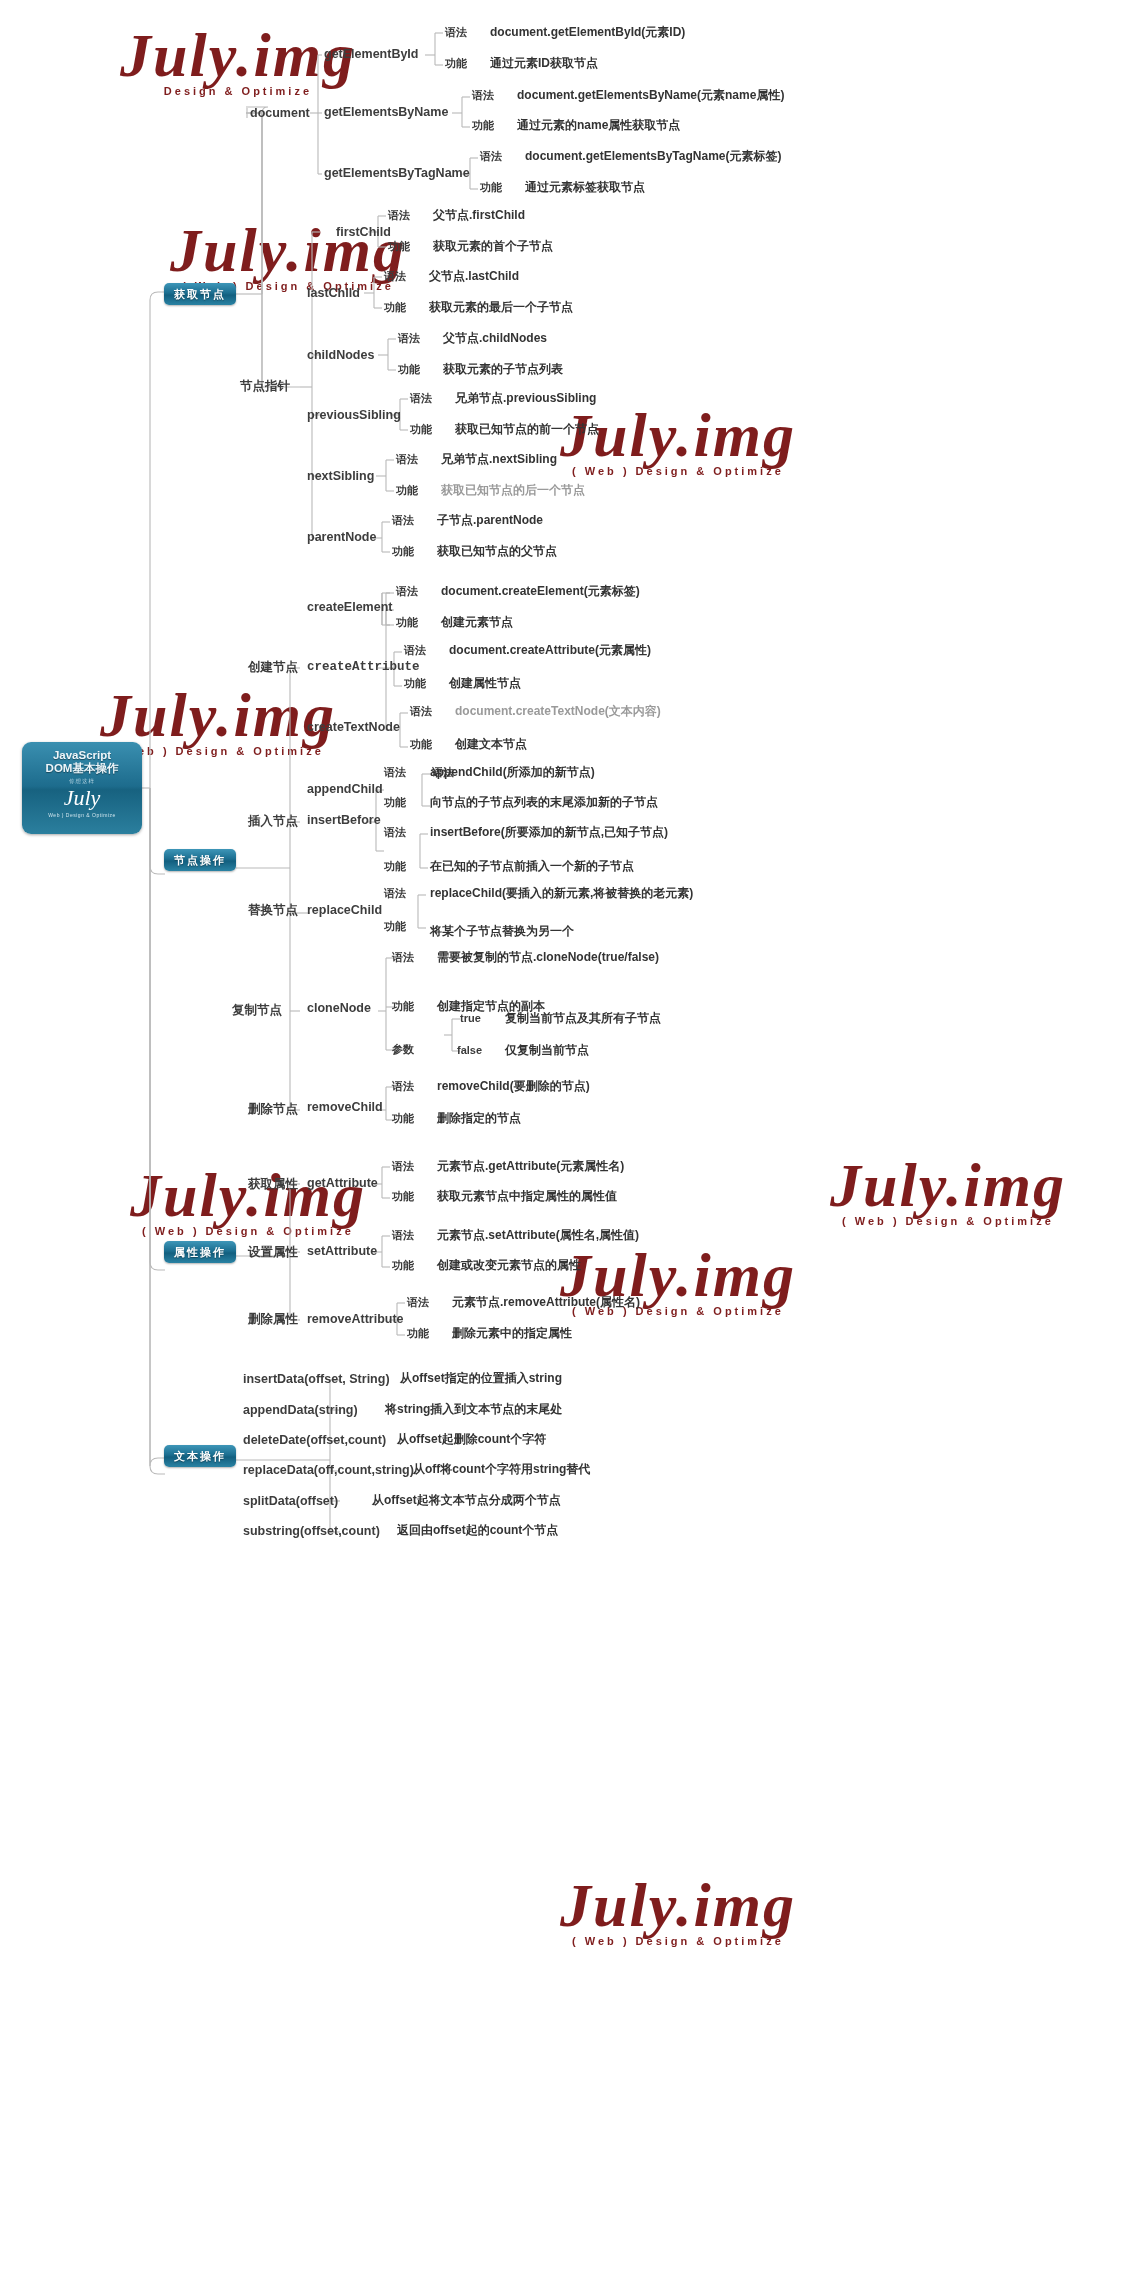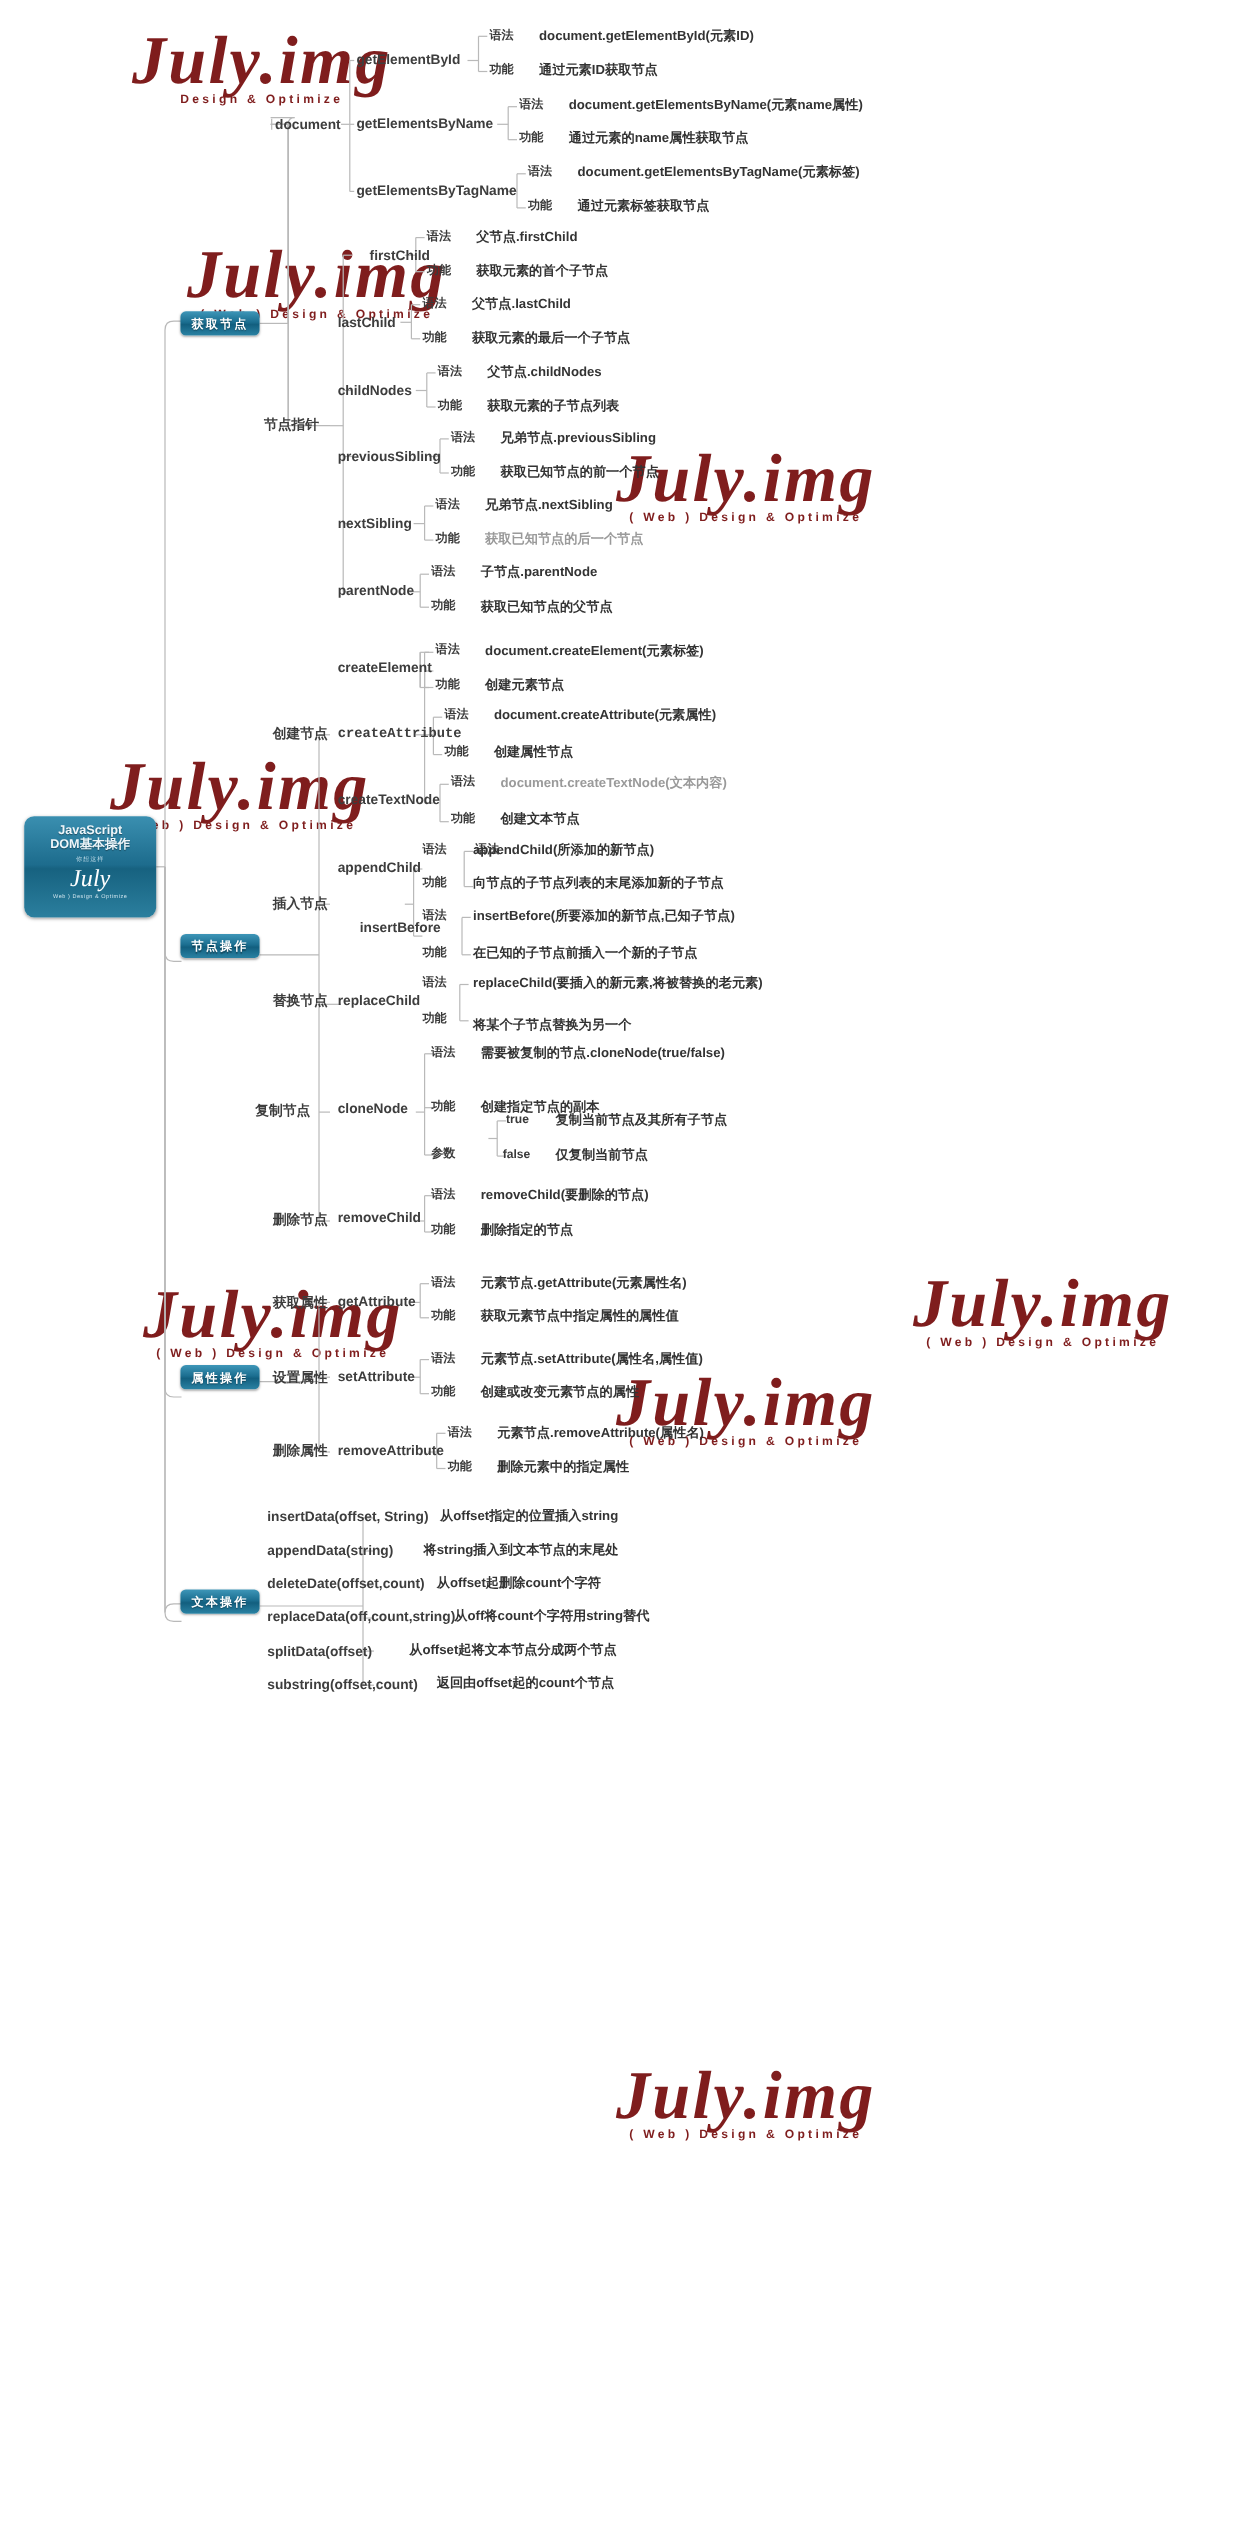--- a/index.html
+++ b/index.html
@@ -388,21 +388,21 @@
 
   <div class="lbl l3" style="left:307px; top:783px;">appendChild</div>
   <div class="lbl l4" style="left:432px; top:767px;">语法</div>
   <div class="lbl l5" style="left:430px; top:766px; left:430px;"></div>
 
   <div class="lbl l4" style="left:384px; top:767px;">语法</div>
   <div class="lbl l5" style="left:430px; top:766px;">appendChild(所添加的新节点)</div>
   <div class="lbl l4" style="left:384px; top:797px;">功能</div>
   <div class="lbl l5" style="left:430px; top:796px;">向节点的子节点列表的末尾添加新的子节点</div>
 
-  <div class="lbl l3" style="left:307px; top:837px;margin-left:20px;">insertBefore</div>
+  <div class="lbl l3" style="left:307px; top:814px;">insertBefore</div>
   <div class="lbl l4" style="left:384px; top:827px;">语法</div>
   <div class="lbl l5" style="left:430px; top:826px;">insertBefore(所要添加的新节点,已知子节点)</div>
   <div class="lbl l4" style="left:384px; top:861px;">功能</div>
   <div class="lbl l5" style="left:430px; top:860px;">在已知的子节点前插入一个新的子节点</div>
 
   <div class="lbl l2" style="left:248px; top:904px;">替换节点</div>
   <div class="lbl l3" style="left:307px; top:904px;">replaceChild</div>
   <div class="lbl l4" style="left:384px; top:888px;">语法</div>
   <div class="lbl l5" style="left:430px; top:887px;">replaceChild(要插入的新元素,将被替换的老元素)</div>
   <div class="lbl l4" style="left:384px; top:921px;">功能</div>

